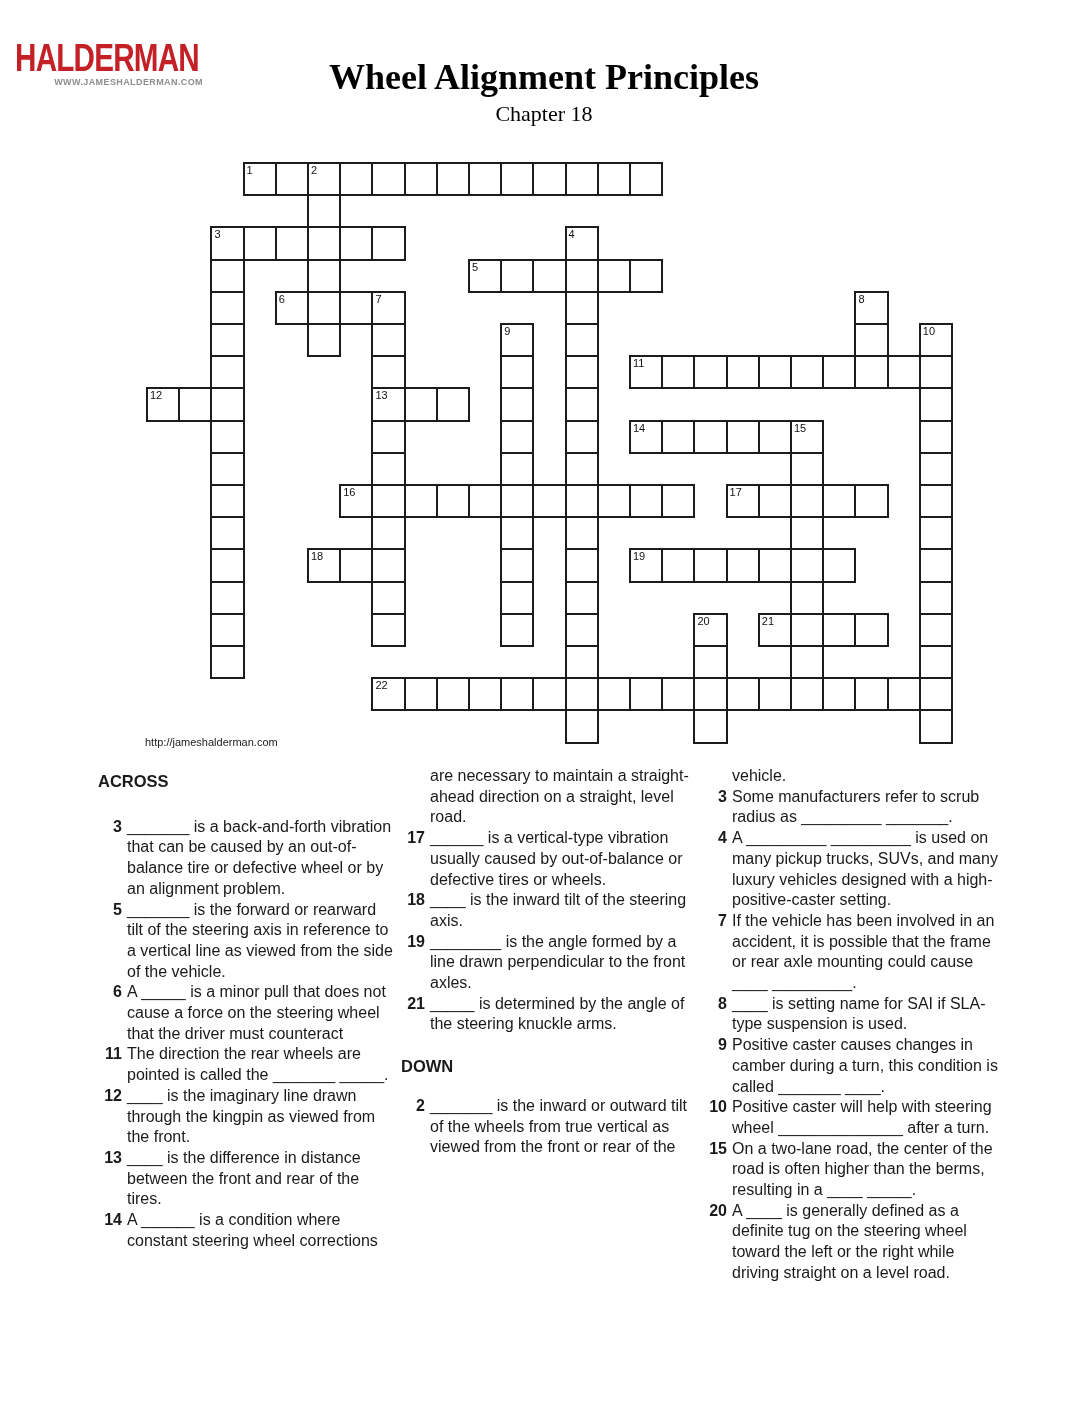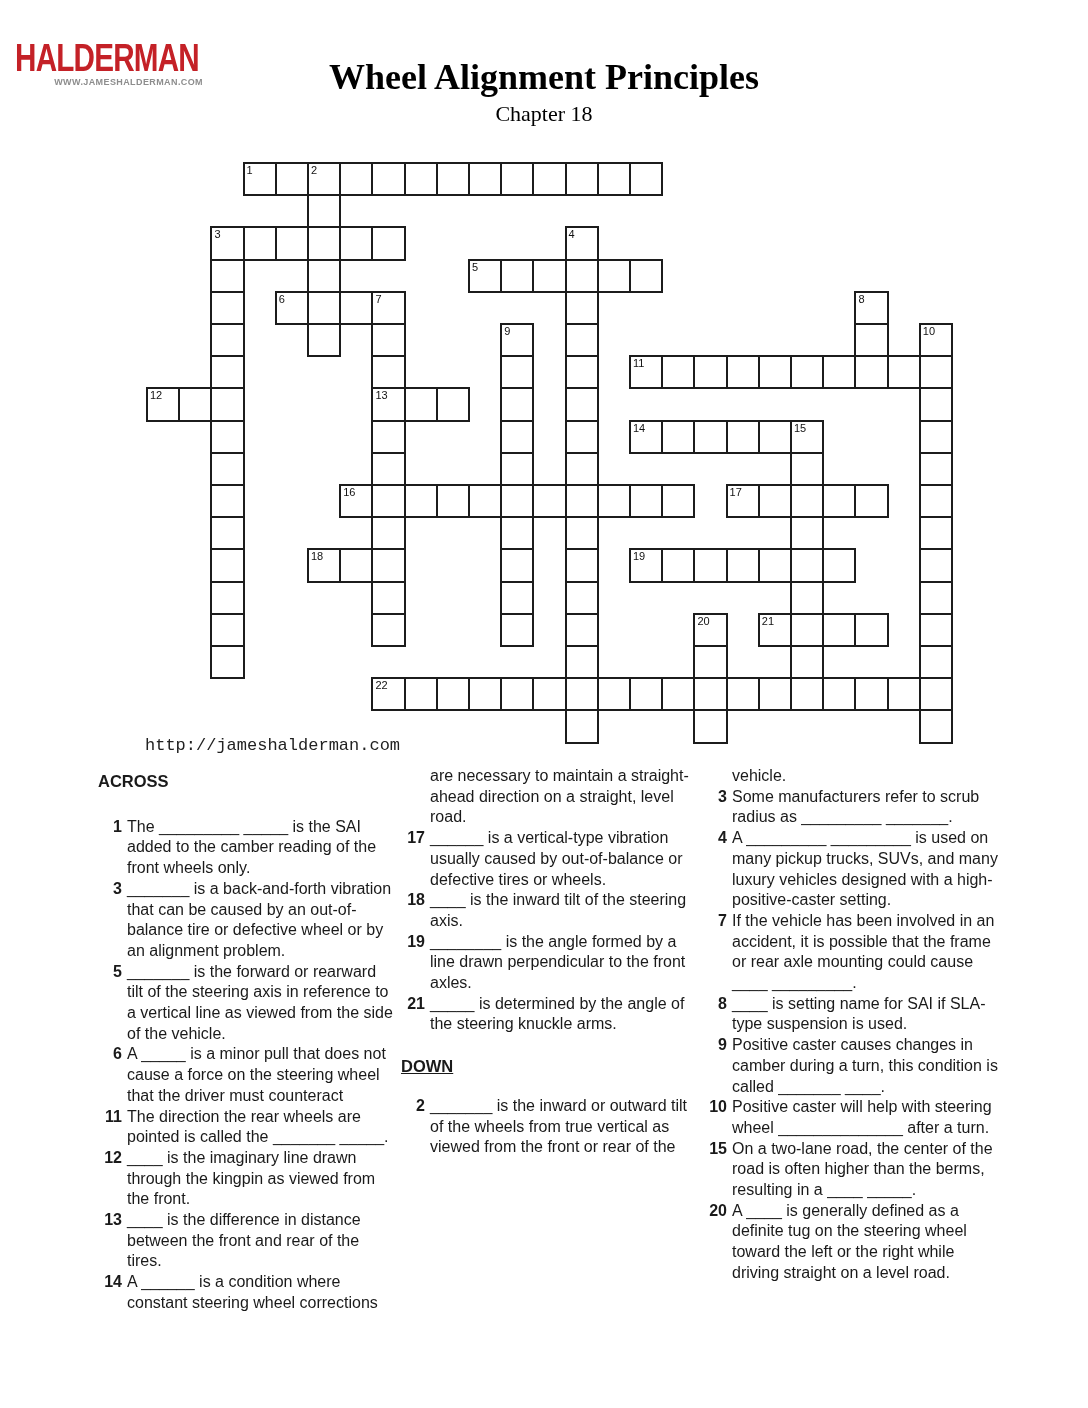--- a/index.html
+++ b/index.html
@@ -16,31 +16,31 @@
   
   .titlewrap{position:absolute;left:0;top:57px;width:1088px;text-align:center;}
   .title{margin:0;font-family:"Liberation Serif",serif;font-weight:bold;font-size:36px;line-height:40px;color:#000;}
   .subtitle{margin-top:5px;font-family:"Liberation Serif",serif;font-size:22px;line-height:24px;color:#000;}
 
   
   .grid{position:absolute;left:146px;top:162px;}
   .gcell{position:absolute;background:#fff;border:2px solid #1c1c1c;box-sizing:border-box;}
   .gnum{position:absolute;left:2px;top:0px;font-size:11px;line-height:13px;color:#111;}
 
-  .grid-url{position:absolute;left:145px;top:736px;font-family:Liberation Mono, monospace;
-            font-size:17px;color:#222;}
+  .grid-url{position:absolute;left:145px;top:736px;font-family:Liberation Sans, sans-serif;
+            font-size:11px;color:#222;}
 
   
   .col{position:absolute;width:298px;font-size:16px;line-height:20.7px;}
   .col1{left:98px;top:771px;}
   .col2{left:401px;top:766px;}
   .col3{left:703px;top:766px;}
   .clue-header{font-weight:bold;font-size:16.5px;line-height:20.7px;}
   .clue-header.first{margin:0 0 25px 0;}
-  .clue-header.later{margin:21px 0 19px 0;text-decoration:underline;}
+  .clue-header.later{margin:21px 0 19px 0;}
   .clue{padding-left:29px;margin:0;}
   .clue .num{display:inline-block;width:24px;margin-left:-29px;margin-right:5px;
              text-align:right;font-weight:bold;}
 </style>
 </head>
 <body>
 
 <div class="page">
 
   <div class="logo">
@@ -260,21 +260,20 @@
       <div class="gcell" style="left: 611.8px; top: 515.2px; width: 34.2px; height: 34.2px; border-color: rgb(28, 28, 28);"></div>
       <div class="gcell" style="left: 676.2px; top: 515.2px; width: 34.2px; height: 34.2px; border-color: rgb(28, 28, 28);"></div>
       <div class="gcell" style="left: 708.4px; top: 515.2px; width: 34.2px; height: 34.2px; border-color: rgb(28, 28, 28);"></div>
       <div class="gcell" style="left: 740.6px; top: 515.2px; width: 34.2px; height: 34.2px; border-color: rgb(28, 28, 28);"></div>
     </div>
 
   <div class="grid-url">http://jameshalderman.com</div>
 
   <div class="col col1" id="col1">
       <div class="clue-header first">ACROSS</div>
-      <div class="clue"><span class="num">1</span><span>The _________ _____ is the SAI added to the camber reading of the front wheels only.</span></div>
       <div class="clue"><span class="num">3</span><span>_______ is a back-and-forth vibration that can be caused by an out-of-balance tire or defective wheel or by an alignment problem.</span></div>
       <div class="clue"><span class="num">5</span><span>_______ is the forward or rearward tilt of the steering axis in reference to a vertical line as viewed from the side of the vehicle.</span></div>
       <div class="clue"><span class="num">6</span><span>A _____ is a minor pull that does not cause a force on the steering wheel that the driver must counteract</span></div>
       <div class="clue"><span class="num">11</span><span>The direction the rear wheels are pointed is called the _______ _____.</span></div>
       <div class="clue"><span class="num">12</span><span>____ is the imaginary line drawn through the kingpin as viewed from the front.</span></div>
       <div class="clue"><span class="num">13</span><span>____ is the difference in distance between the front and rear of the tires.</span></div>
       <div class="clue"><span class="num">14</span><span>A ______ is a condition where constant steering wheel corrections</span></div>
     </div>
   <div class="col col2" id="col2">
       <div class="clue"><span>are necessary to maintain a straight-ahead direction on a straight, level road.</span></div>

